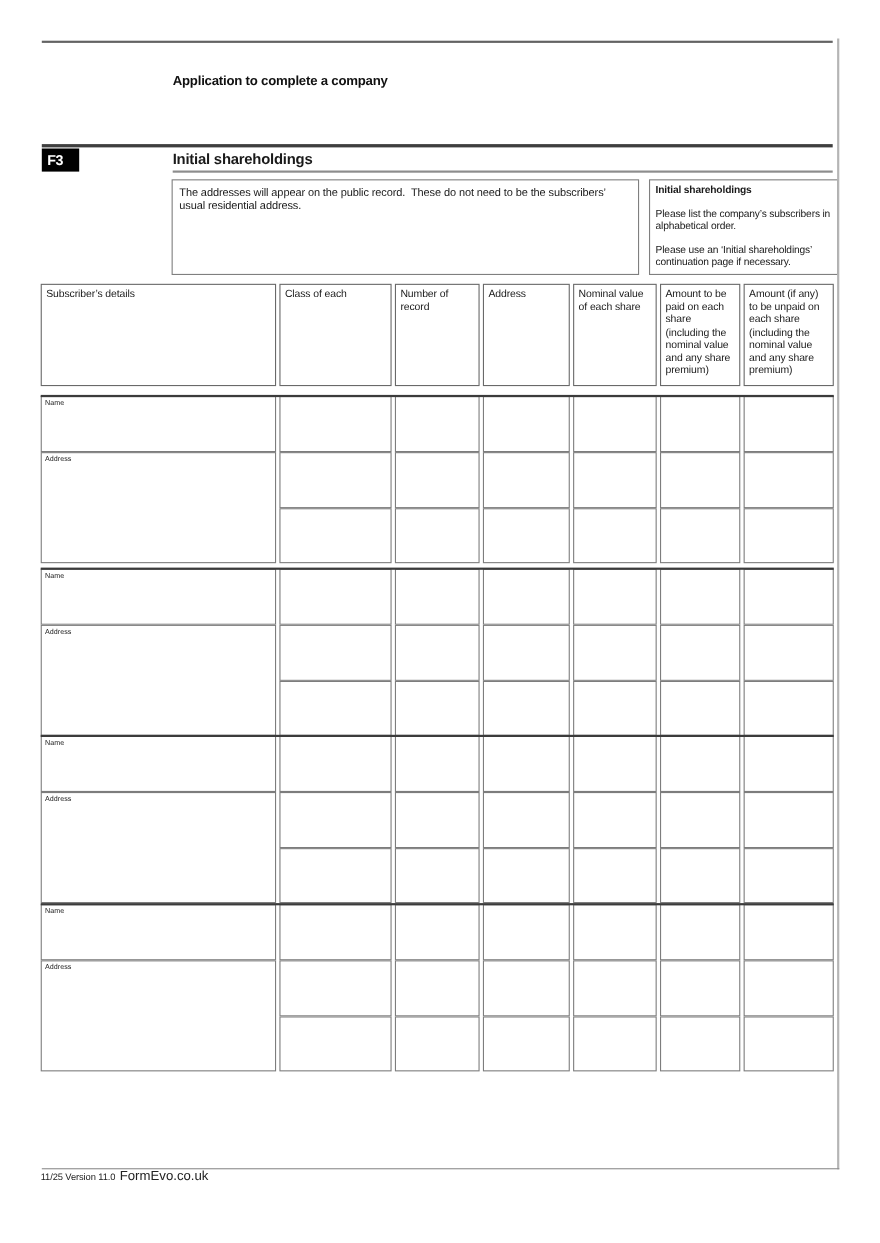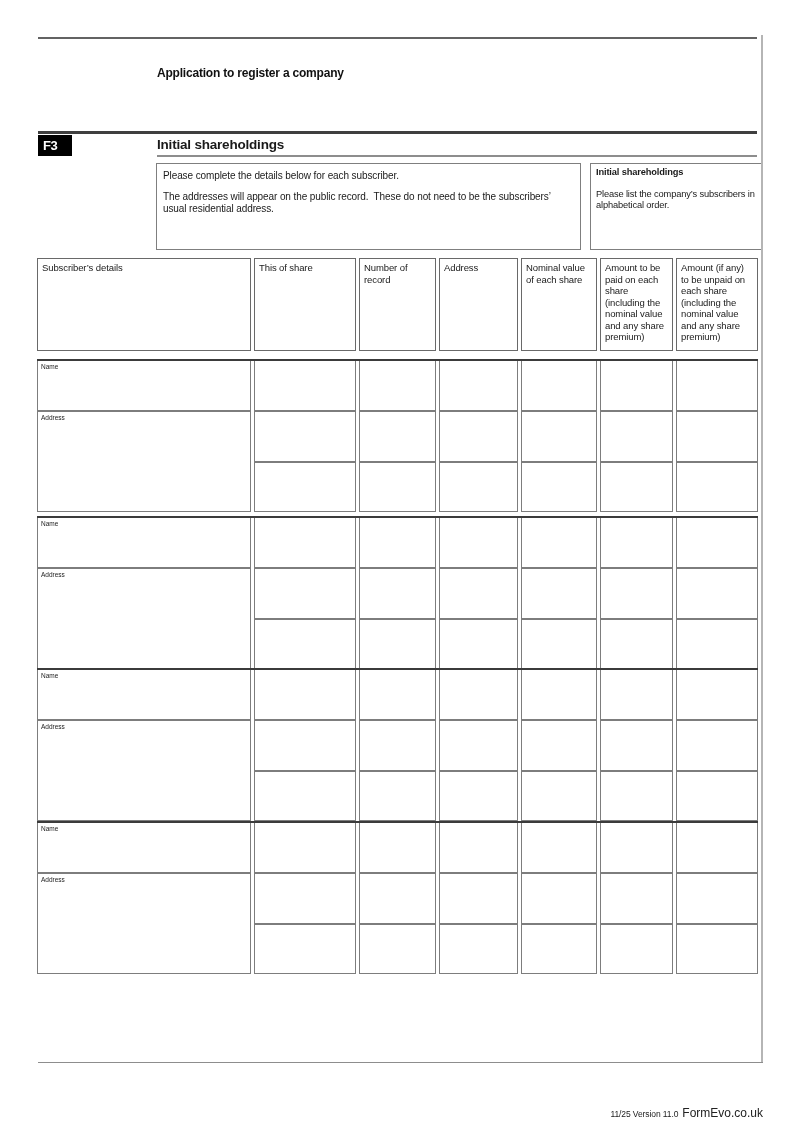--- a/index.html
+++ b/index.html
@@ -34,52 +34,52 @@
   .thead{position:absolute;left:0;top:0;width:721px;grid-auto-rows:93px;}
   .thead .hcell{border:1px solid #696969;padding:3px 4px;font-size:9.5px;line-height:11.5px;letter-spacing:-0.1px;}
   .block{position:absolute;left:0;width:721px;height:152px;grid-template-rows:51px 51px 50px;}
   .block::before{content:"";position:absolute;left:0;top:-1px;width:721px;height:2px;background:#3b3b3b;}
   .block .cell{border:1px solid #7d7d7d;background:#fff;}
   .block .labelled{padding:2px 3px;font-size:6.5px;line-height:7px;color:#222;}
   .b1{top:102px;} .b2{top:259px;} .b3{top:411px;} .b4{top:564px;height:150px;}
   .name-cell{grid-area:1/1;}
   .addr-cell{grid-area:2/1/span 2/2;}
   
-  .footer{position:absolute;left:37px;top:1103px;width:726px;text-align:right;white-space:nowrap;}
+  .footer{position:absolute;left:37px;top:1060px;width:726px;white-space:nowrap;}
   .footer .version{font-size:8.5px;letter-spacing:-0.1px;color:#222;}
   .footer .brand{font-size:12px;color:#222;margin-left:4px;}
 </style>
 </head>
 <body>
 
 <div class="page">
 
   <div class="top-line"></div>
 
-  <div class="doc-subtitle">Application to register a company</div>
+  <div class="doc-subtitle">Application to complete a company</div>
 
   <div class="f3-line"></div>
   <div class="f3-badge">F3</div>
   <div class="section-heading">Initial shareholdings</div>
   <div class="heading-underline"></div>
 
   <div class="instruction-box">
-    <p>Please complete the details below for each subscriber.</p>
     <p>The addresses will appear on the public record.&nbsp; These do not need to be the subscribers’ usual residential address.</p>
   </div>
 
   <div class="sidebar-box">
     <p class="sidebar-heading">Initial shareholdings</p>
     <p>Please list the company’s subscribers in alphabetical order.</p>
+    <p>Please use an ‘Initial shareholdings’ continuation page if necessary.</p>
   </div>
 
   <div class="table">
     <div class="thead grid">
       <div class="hcell">Subscriber’s details</div>
-      <div class="hcell">This of share</div>
+      <div class="hcell">Class of each</div>
       <div class="hcell">Number of record</div>
       <div class="hcell">Address</div>
       <div class="hcell">Nominal value of each share</div>
       <div class="hcell">Amount to be paid on each share (including the nominal value and any share premium)</div>
       <div class="hcell">Amount (if any) to be unpaid on each share (including the nominal value and any share premium)</div>
     </div>
     <div id="blocks">
   <div class="block grid b1">
     <div class="cell labelled name-cell">
       <span>Name</span>

